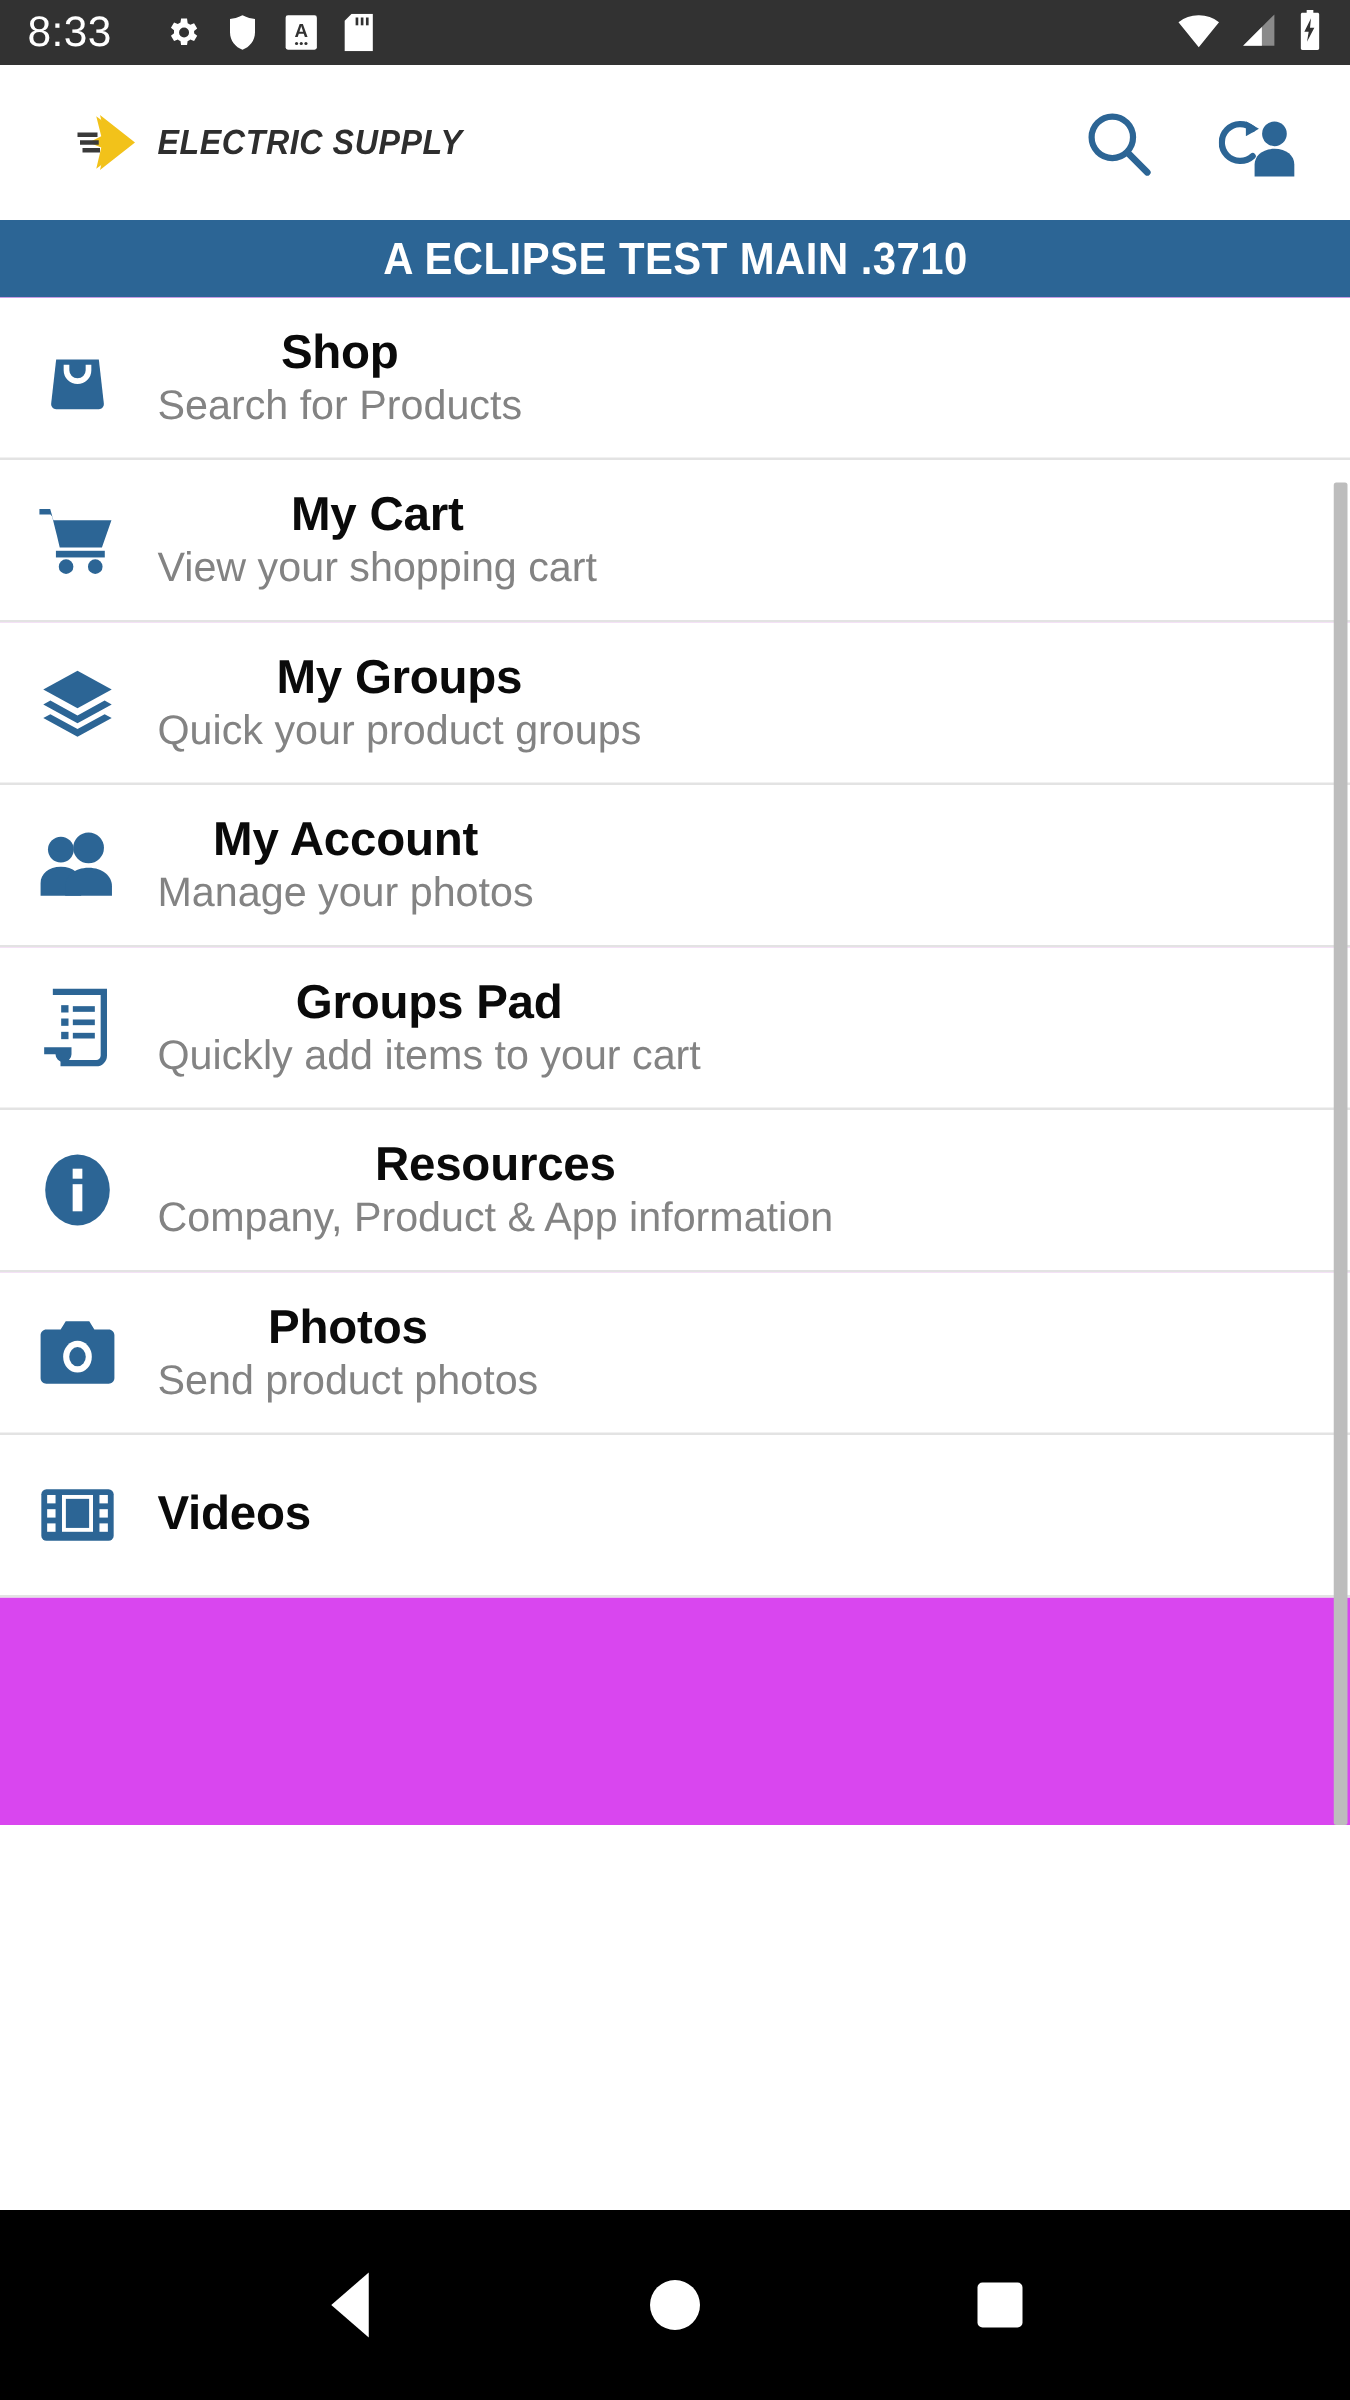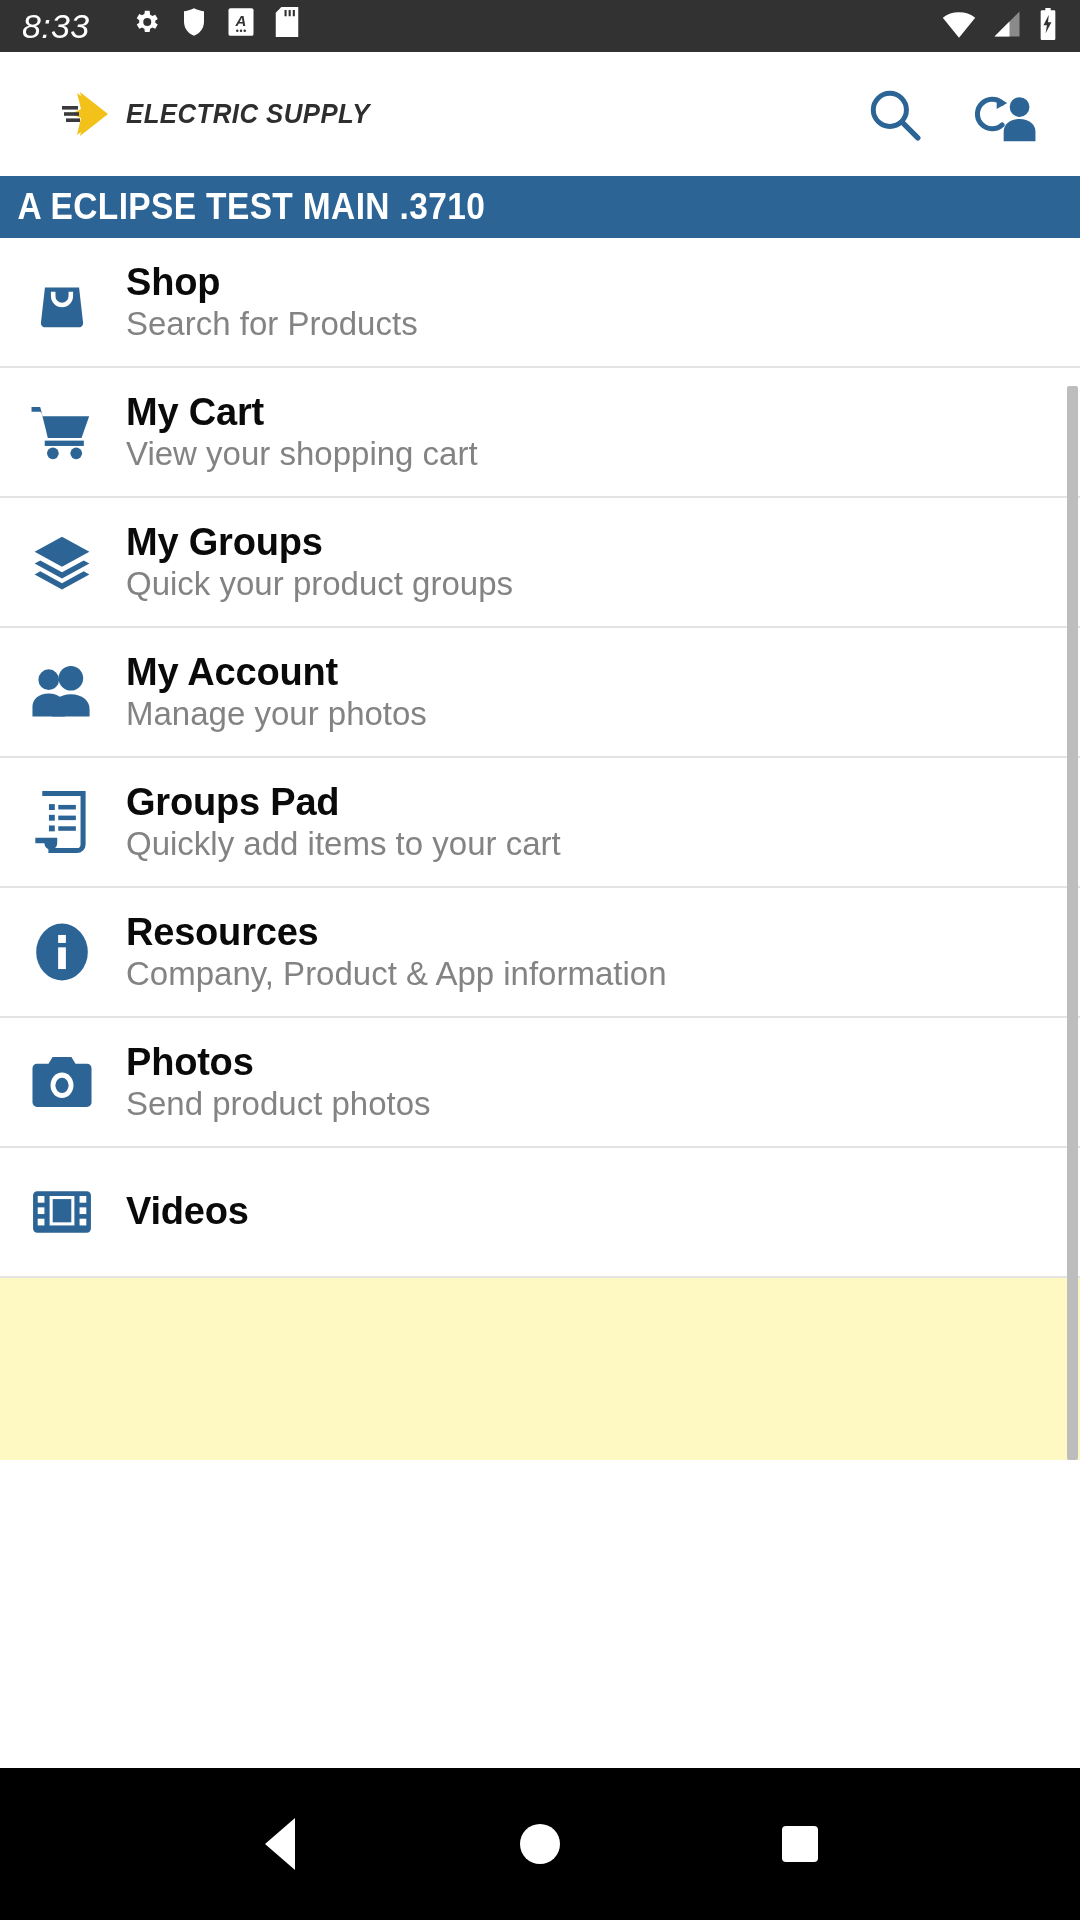--- a/index.html
+++ b/index.html
@@ -15,21 +15,21 @@
   .statusbar{
     position:absolute; top:0; left:0; width:1080px; height:52px;
     background:#323232; display:flex; align-items:center;
     padding:0 22px;
   }
   .sb-time{
     color:#ffffff; font-size:34px; font-weight:400;
     letter-spacing:0.3px; margin-right:22px;
     font-family:"Liberation Sans", sans-serif;
   }
-  .sb-left{ display:flex; align-items:flex-start; gap:20px; flex:1;font-style:italic; }
+  .sb-left{ display:flex; align-items:flex-end; gap:20px; flex:1; }
   .sb-right{ display:flex; align-items:center; gap:16px; }
   .sb-ico{ display:block; }
 
   
   .appbar{
     position:absolute; top:52px; left:0; width:1080px; height:124px;
     background:#ffffff; display:flex; align-items:center;
     padding:0 42px 0 60px;
   }
   .logo-wrap{ display:flex; align-items:center; gap:14px; flex:1; }
@@ -41,33 +41,33 @@
     transform:scaleX(0.92); transform-origin:left center;
     white-space:nowrap;
   }
   .appbar-actions{ display:flex; align-items:center; gap:48px; }
   .act-btn{ width:64px; height:64px; display:flex; align-items:center; justify-content:center; }
 
   
   .banner{
     position:absolute; top:176px; left:0; width:1080px; height:62px;
     background:#2c6595;
-    display:flex; align-items:center; 
+    display:flex; align-items:center; justify-content:center;
   }
   .banner-text{
     color:#ffffff; font-size:36px; font-weight:700;
     letter-spacing:0.4px; white-space:nowrap;
     transform:scaleX(0.93);
     font-family:"Liberation Sans", sans-serif;
   }
 
   
   .list{
     position:absolute; top:238px; left:0; width:1080px; height:1222px;
-    background:#fef9c3; overflow:hidden;
+    background:#d946ef; overflow:hidden;text-align:center;
   }
   .row{
     position:relative; display:flex; align-items:center;
     height:130px; padding:0 0 0 24px;
     border-bottom:2px solid #e3e3e3;
     background:#ffffff;
   }
   .row-ico{
     width:76px; min-width:76px; height:76px;
     display:flex; align-items:center; justify-content:center;

